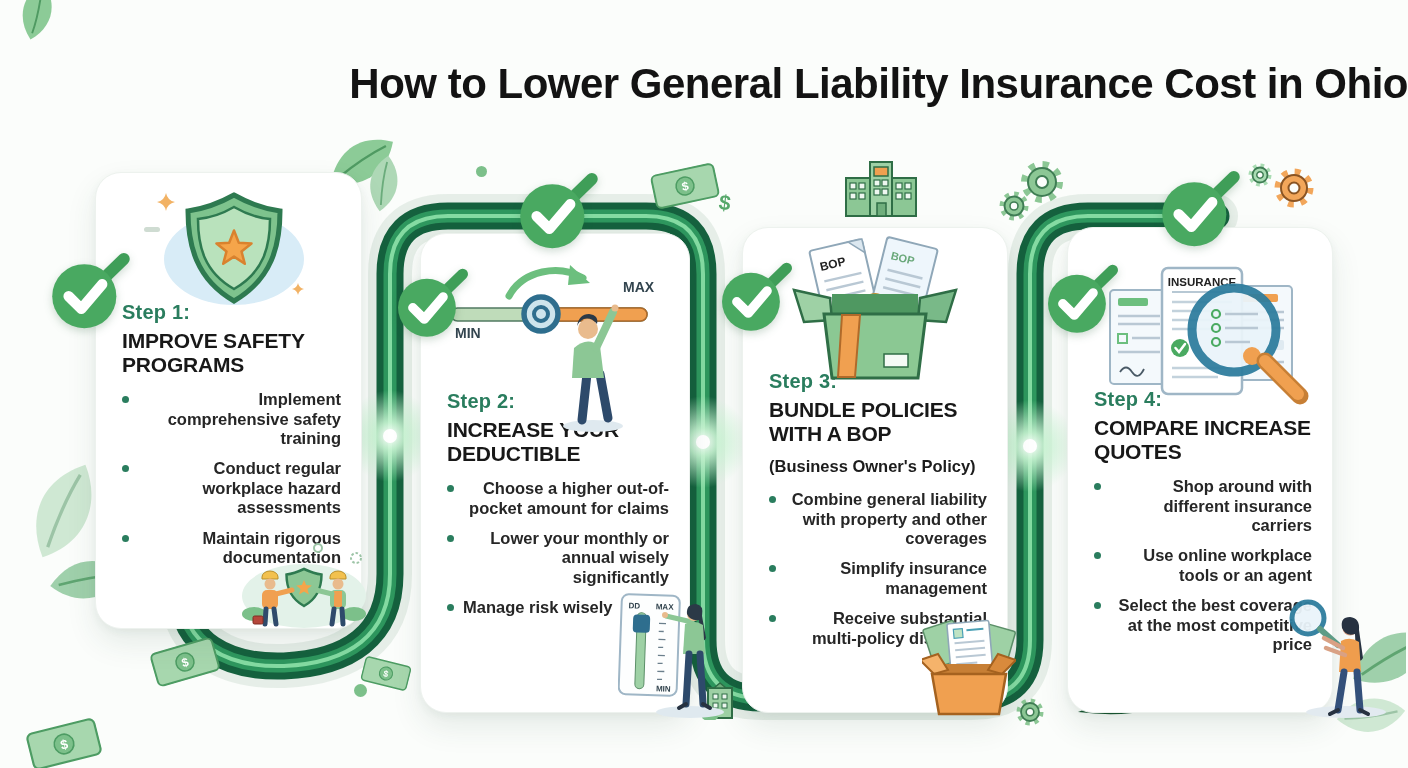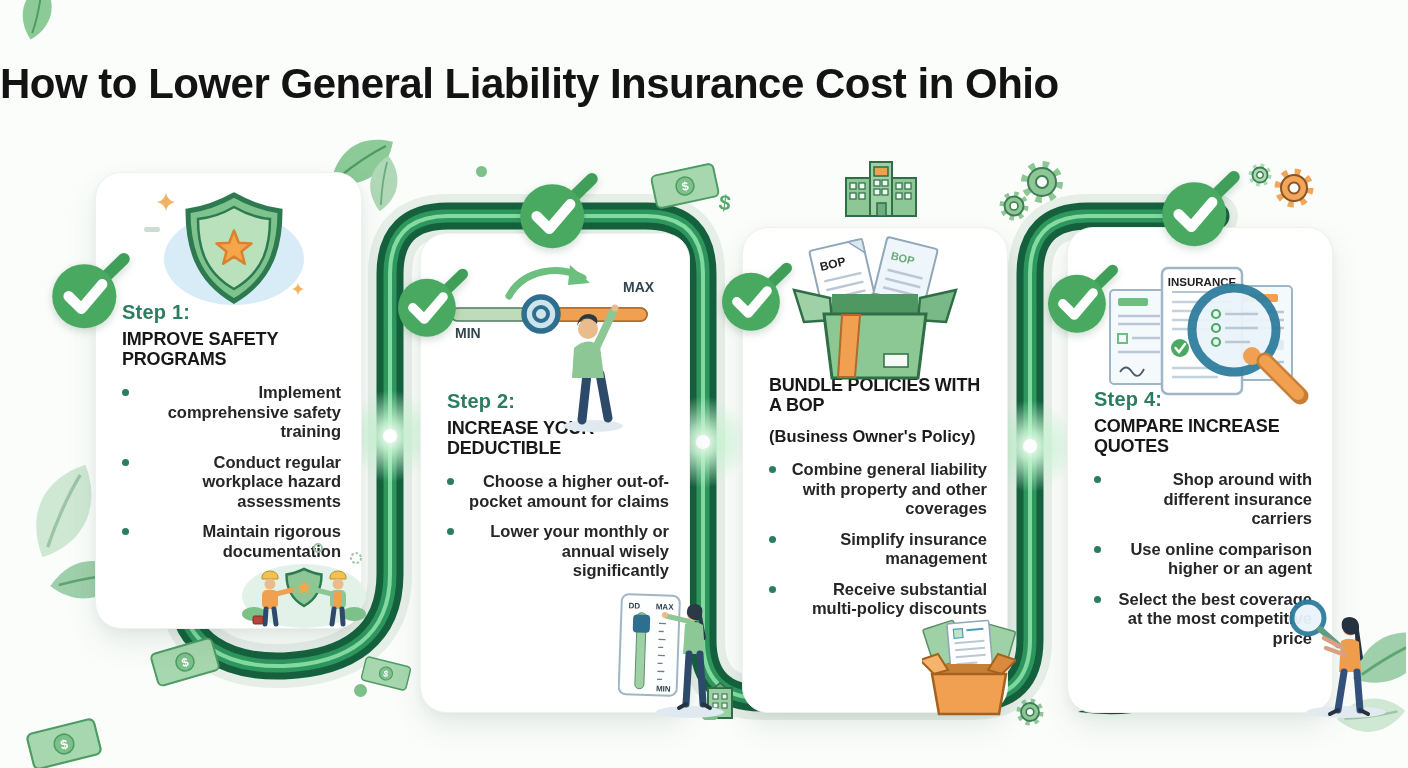--- a/index.html
+++ b/index.html
@@ -1,25 +1,25 @@
 <!DOCTYPE html>
 <html><head>
 <meta charset="utf-8">
 <style>
   html,body{margin:0;padding:0;background:#eef1ee;}
   #canvas{position:relative;width:1408px;height:768px;overflow:hidden;
     background:#fbfdfb;font-family:"Liberation Sans",sans-serif;}
   .abs{position:absolute;}
-  #page-title{position:absolute;left:0;right:0;top:60px;text-align:left;
+  #page-title{position:absolute;left:0;right:0;top:60px;text-align:right;
     font-size:42px;font-weight:800;color:#131313;letter-spacing:-0.5px;margin:0;}
   .card{position:absolute;background:#ffffff;border-radius:26px;border:1px solid #edf2ee;
     box-shadow:0 14px 30px rgba(35,80,55,.10),0 3px 8px rgba(35,80,55,.05);z-index:3;}
   .content{position:absolute;left:26px;right:20px;}
   .step-label{font-size:20px;font-weight:800;color:#2a7d5e;letter-spacing:.2px;}
-  .step-heading{font-size:18px;font-weight:800;color:#181818;line-height:1.12;margin-top:5px;letter-spacing:-0.2px;}
+  .step-heading{font-size:21px;font-weight:800;color:#181818;line-height:1.12;margin-top:5px;letter-spacing:-0.2px;}
   .step-note{font-size:16.5px;font-weight:700;color:#1c1c1c;margin-top:12px;}
   ul.bullets{list-style:none;margin:14px 0 0;padding:0;text-align:right;}
   .bullets li{display:flex;gap:9px;margin-bottom:11px;font-size:16.5px;font-weight:600;
     color:#262626;line-height:1.18;}
   .dot{flex:0 0 auto;width:7px;height:7px;border-radius:50%;background:#2a7d5e;margin-top:6px;}
   .ck{position:absolute;z-index:5;filter:drop-shadow(0 3px 4px rgba(30,90,50,.22));}
   .deco{position:absolute;z-index:2;}
   .mini{position:absolute;z-index:4;}
   .illus{position:absolute;z-index:1;}
   svg text{font-family:"Liberation Sans",sans-serif;}
@@ -223,20 +223,24 @@
     <div class="step-heading">INCREASE YOUR DEDUCTIBLE</div>
     <ul class="bullets">
       <li>
             <span class="dot"></span>
             <span>Choose a higher out-of-pocket amount for claims</span>
           </li>
       <li>
             <span class="dot"></span>
             <span>Lower your monthly or annual wisely significantly</span>
           </li>
+      <li>
+            <span class="dot"></span>
+            <span>Manage risk wisely</span>
+          </li>
     </ul>
   </div>
 </div>
 
 <div class="card" style="left:742px;top:227px;width:264px;height:484px">
   <svg class="illus" width="190" height="150" viewBox="0 0 190 150" style="left:37px;top:8px">
     <g transform="translate(64,46) rotate(-13)">
       <rect x="-27" y="-38" width="54" height="74" rx="3" fill="#ffffff" stroke="#8fa7b8" stroke-width="2"></rect>
       <path d="M27 -38 L13 -38 L27 -24 Z" fill="#dce8f0" stroke="#8fa7b8" stroke-width="1.5"></path>
       <text x="-20" y="-16" font-size="12" font-weight="800" fill="#222222">BOP</text>
@@ -255,20 +259,21 @@
     </g>
     <circle cx="95" cy="68" r="10" fill="#e8c36a" stroke="#b98e2f" stroke-width="2"></circle>
     <rect x="52" y="58" width="86" height="24" fill="#4f9861"></rect>
     <polygon points="50,62 14,54 24,86 52,84" fill="#9ed1a5" stroke="#2f6e46" stroke-width="2.5"></polygon>
     <polygon points="140,62 176,54 166,86 138,84" fill="#79b988" stroke="#2f6e46" stroke-width="2.5"></polygon>
     <polygon points="44,78 146,78 138,142 52,142" fill="#8bc893" stroke="#2f6e46" stroke-width="3"></polygon>
     <polygon points="62,79 80,79 75,141 58,141" fill="#f0a050" stroke="#b06a2a" stroke-width="2"></polygon>
     <rect x="104" y="118" width="24" height="13" fill="#f4faf5" stroke="#2f6e46" stroke-width="1.5"></rect>
   </svg>
   <div class="content" style="top:142px">
+    <div class="step-label">Step 3:</div>
     <div class="step-heading">BUNDLE POLICIES WITH A BOP</div>
     <div class="step-note">(Business Owner's Policy)</div>
     <ul class="bullets">
       <li>
             <span class="dot"></span>
             <span>Combine general liability with property and other coverages</span>
           </li>
       <li>
             <span class="dot"></span>
             <span>Simplify insurance management</span>
@@ -331,21 +336,21 @@
   <div class="content" style="top:160px">
     <div class="step-label">Step 4:</div>
     <div class="step-heading">COMPARE INCREASE QUOTES</div>
     <ul class="bullets">
       <li>
             <span class="dot"></span>
             <span>Shop around with different insurance carriers</span>
           </li>
       <li>
             <span class="dot"></span>
-            <span>Use online comparison higher or an agent</span>
+            <span>Use online workplace tools or an agent</span>
           </li>
       <li>
             <span class="dot"></span>
             <span>Select the best coverage at the most competitive price</span>
           </li>
     </ul>
   </div>
 </div>
 
 <svg class="mini" width="132" height="94" viewBox="0 0 132 94" style="left:238px;top:538px">

